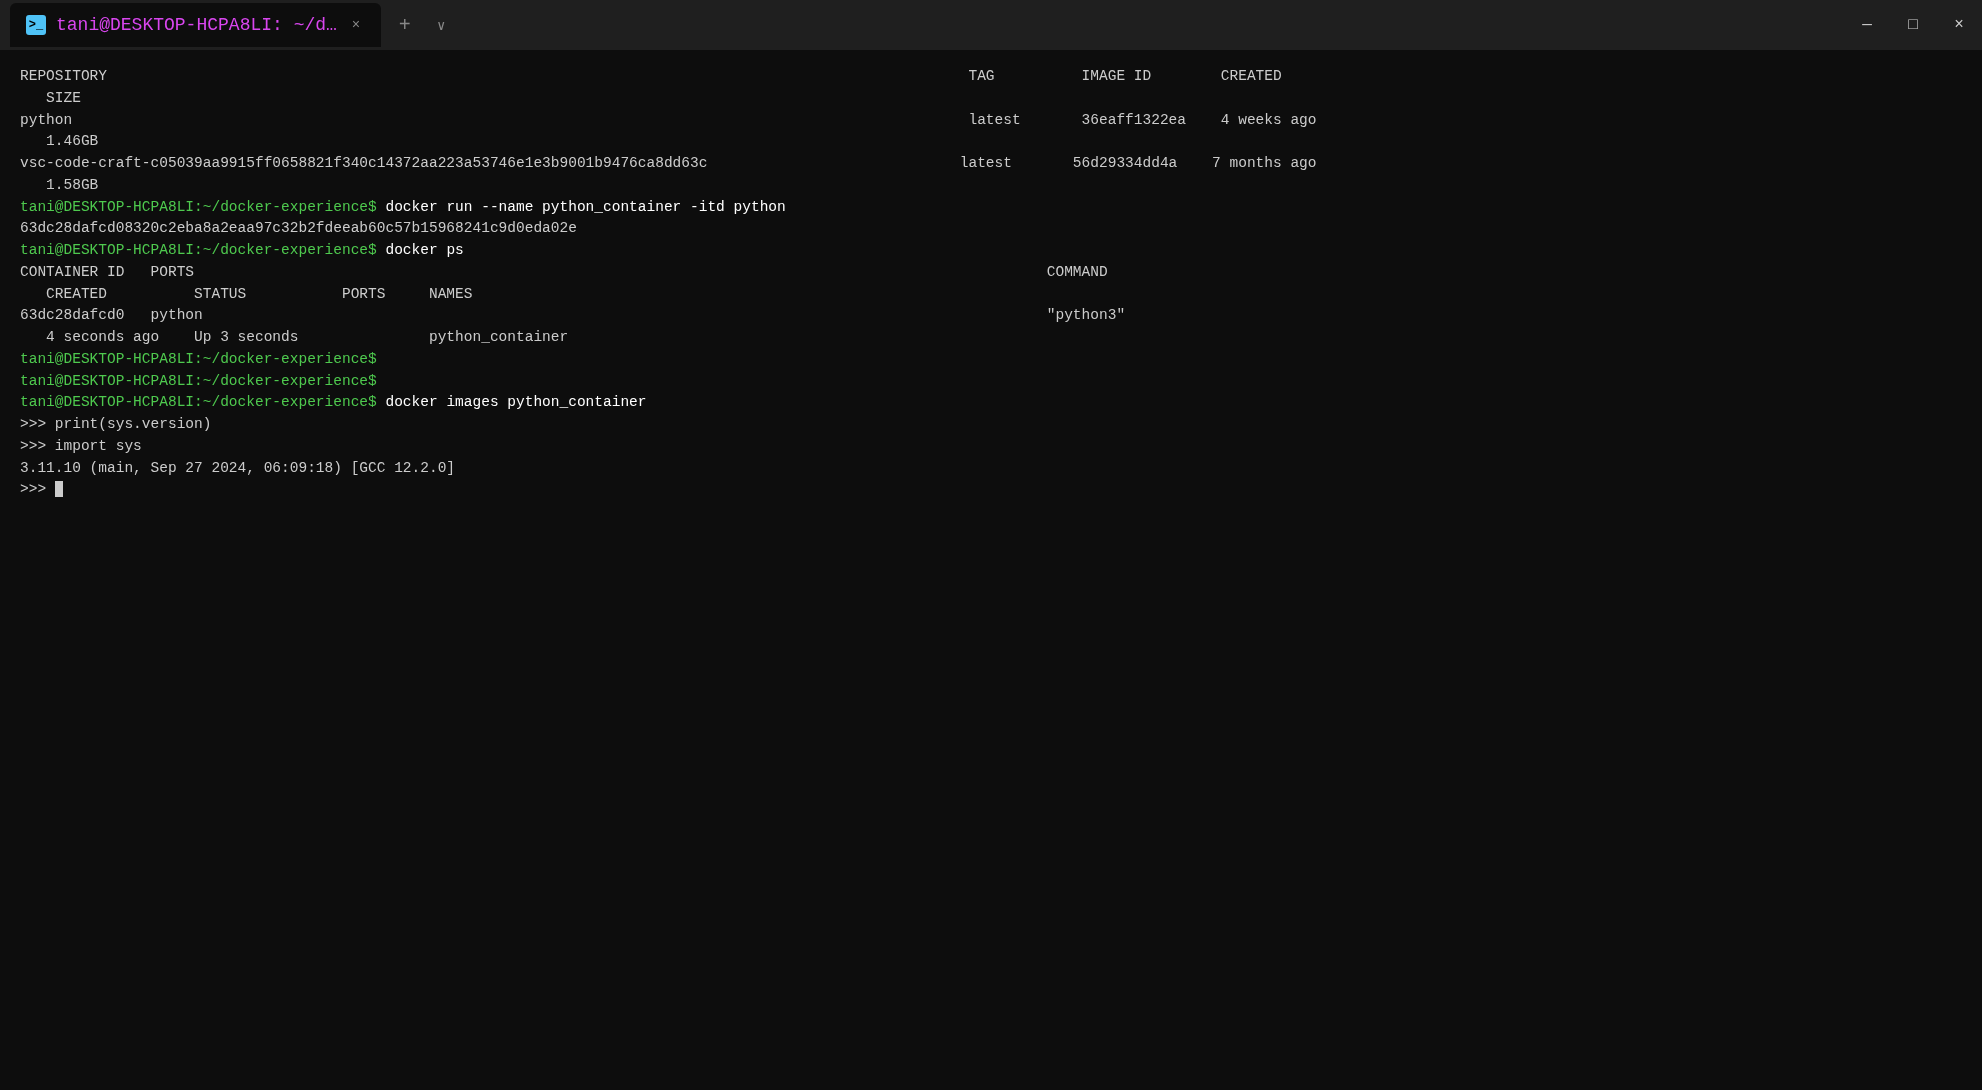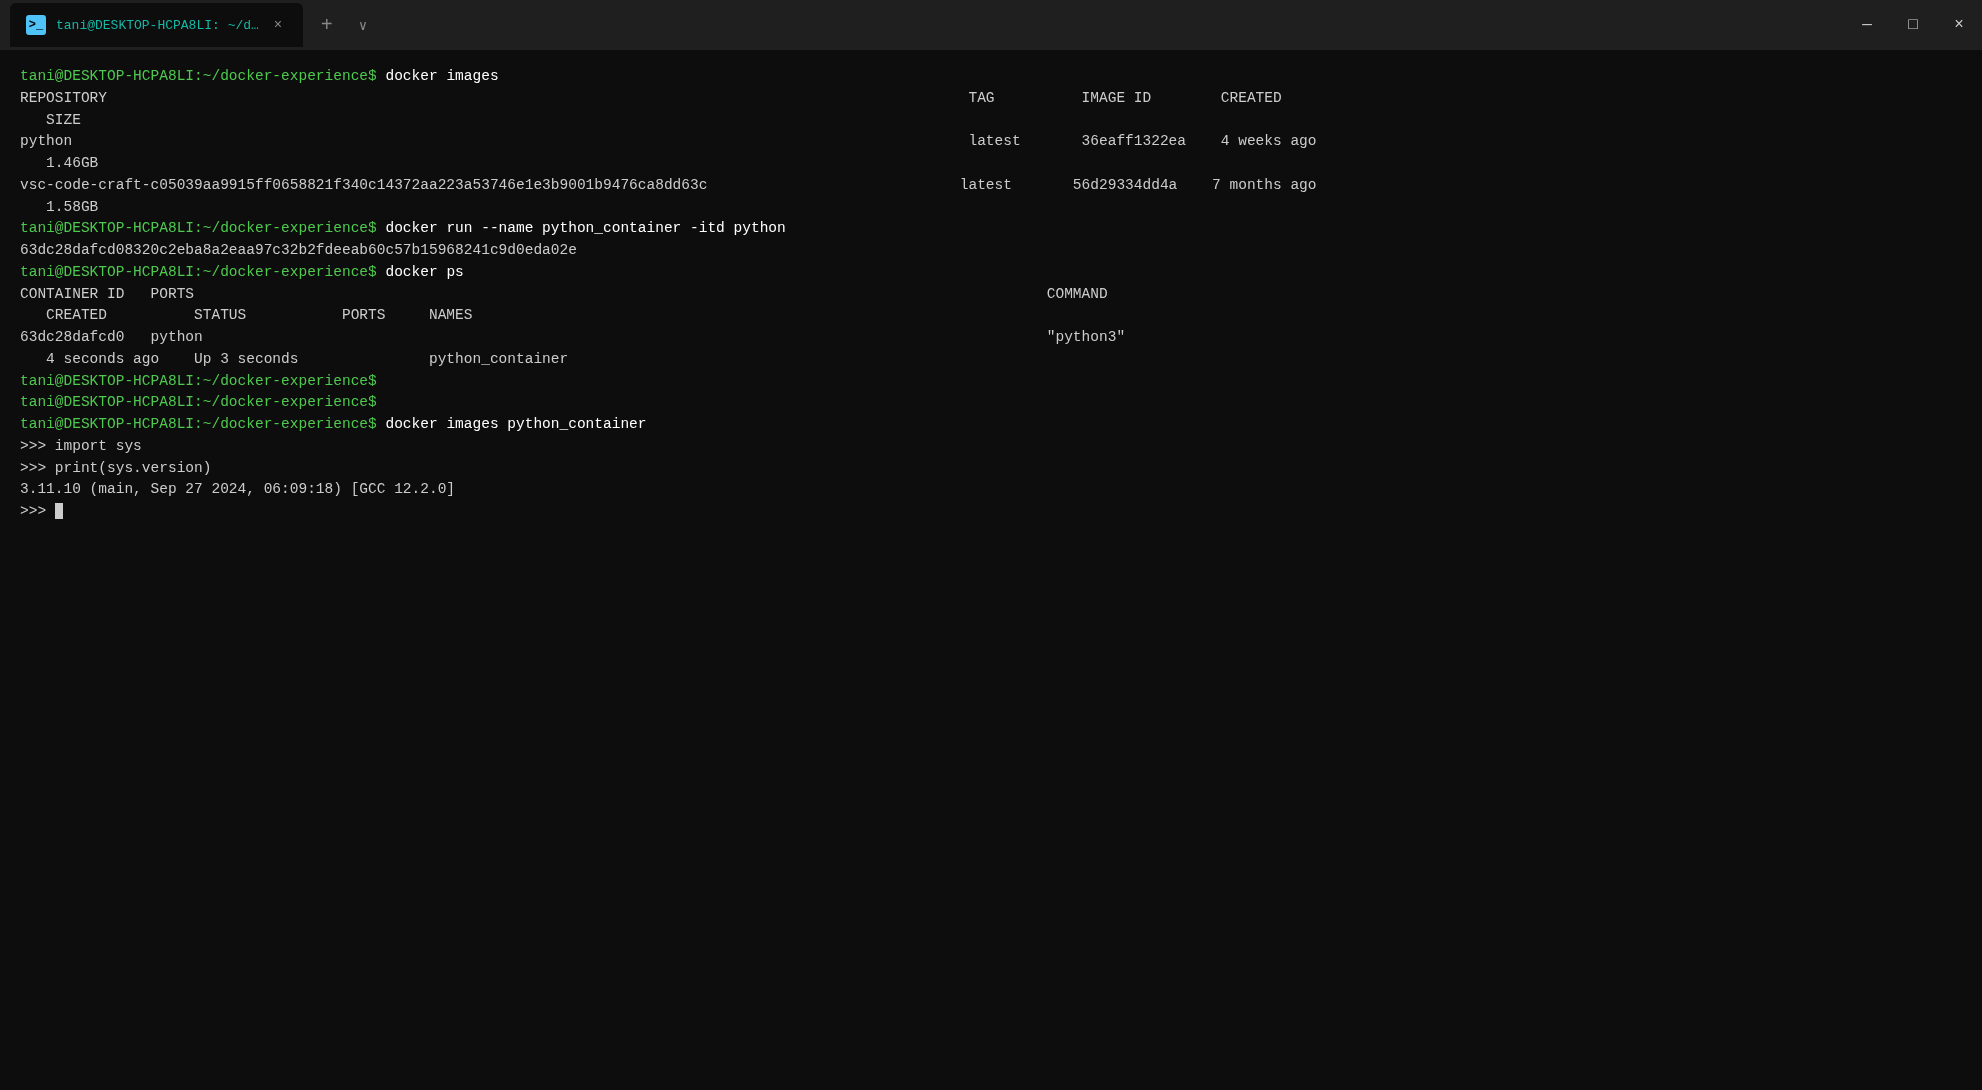--- a/index.html
+++ b/index.html
@@ -58,22 +58,22 @@
       display: flex;
       align-items: center;
       justify-content: center;
       font-size: 12px;
       color: #000;
       font-weight: bold;
       flex-shrink: 0;
     }
 
     .tab-title {
-      color: #14b8a6;
-      font-size: 13px;
+      color: #d946ef;
+      font-size: 18px;
       white-space: nowrap;
     }
 
     .tab-close {
       color: #888;
       font-size: 14px;
       cursor: pointer;
       width: 18px;
       height: 18px;
       display: flex;
@@ -166,21 +166,20 @@
     </div>
     <div class="titlebar-controls">
       <div class="ctrl-btn">—</div>
       <div class="ctrl-btn">□</div>
       <div class="ctrl-btn ctrl-close">×</div>
     </div>
   </div>
 
   <div class="terminal">
 
-    <span class="terminal-line"><span class="prompt">tani@DESKTOP-HCPA8LI:~/docker-experience$</span><span class="cmd"> docker images</span></span>
 
     <span class="terminal-line">REPOSITORY                                                                                                   TAG          IMAGE ID        CREATED
    SIZE</span>
 
     <span class="terminal-line">python                                                                                                       latest       36eaff1322ea    4 weeks ago
    1.46GB</span>
 
     <span class="terminal-line">vsc-code-craft-c05039aa9915ff0658821f340c14372aa223a53746e1e3b9001b9476ca8dd63c                             latest       56d29334dd4a    7 months ago
    1.58GB</span>
 
@@ -194,19 +193,19 @@
 
     <span class="terminal-line">63dc28dafcd0   python                                                                                                 "python3"
    4 seconds ago    Up 3 seconds               python_container</span>
 
 
     <span class="terminal-line"><span class="prompt">tani@DESKTOP-HCPA8LI:~/docker-experience$</span></span>
     <span class="terminal-line"><span class="prompt">tani@DESKTOP-HCPA8LI:~/docker-experience$</span></span>
 
     <span class="terminal-line"><span class="prompt">tani@DESKTOP-HCPA8LI:~/docker-experience$</span><span class="cmd"> docker images python_container</span></span>
 
+    <span class="terminal-line">&gt;&gt;&gt; print(sys.version)</span>
     <span class="terminal-line">&gt;&gt;&gt; import sys</span>
-    <span class="terminal-line">&gt;&gt;&gt; print(sys.version)</span>
     <span class="terminal-line">3.11.10 (main, Sep 27 2024, 06:09:18) [GCC 12.2.0]</span>
     <span class="terminal-line"><span>&gt;&gt;&gt; </span><span class="cursor"></span></span>
 
   </div>
 </div>
 
 </body></html>

